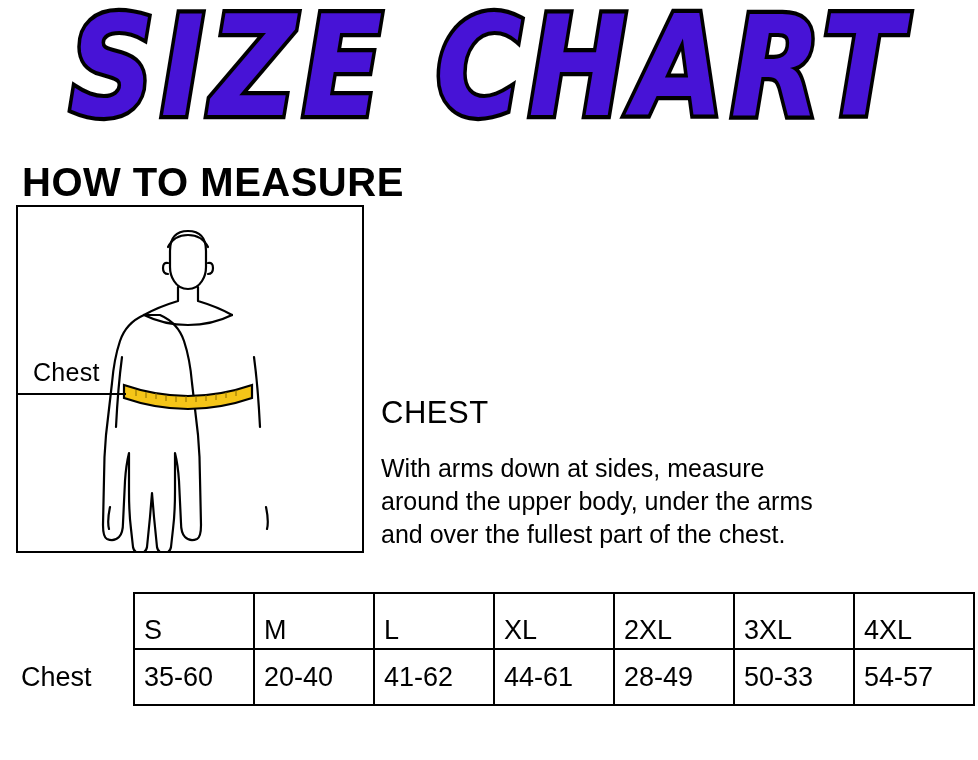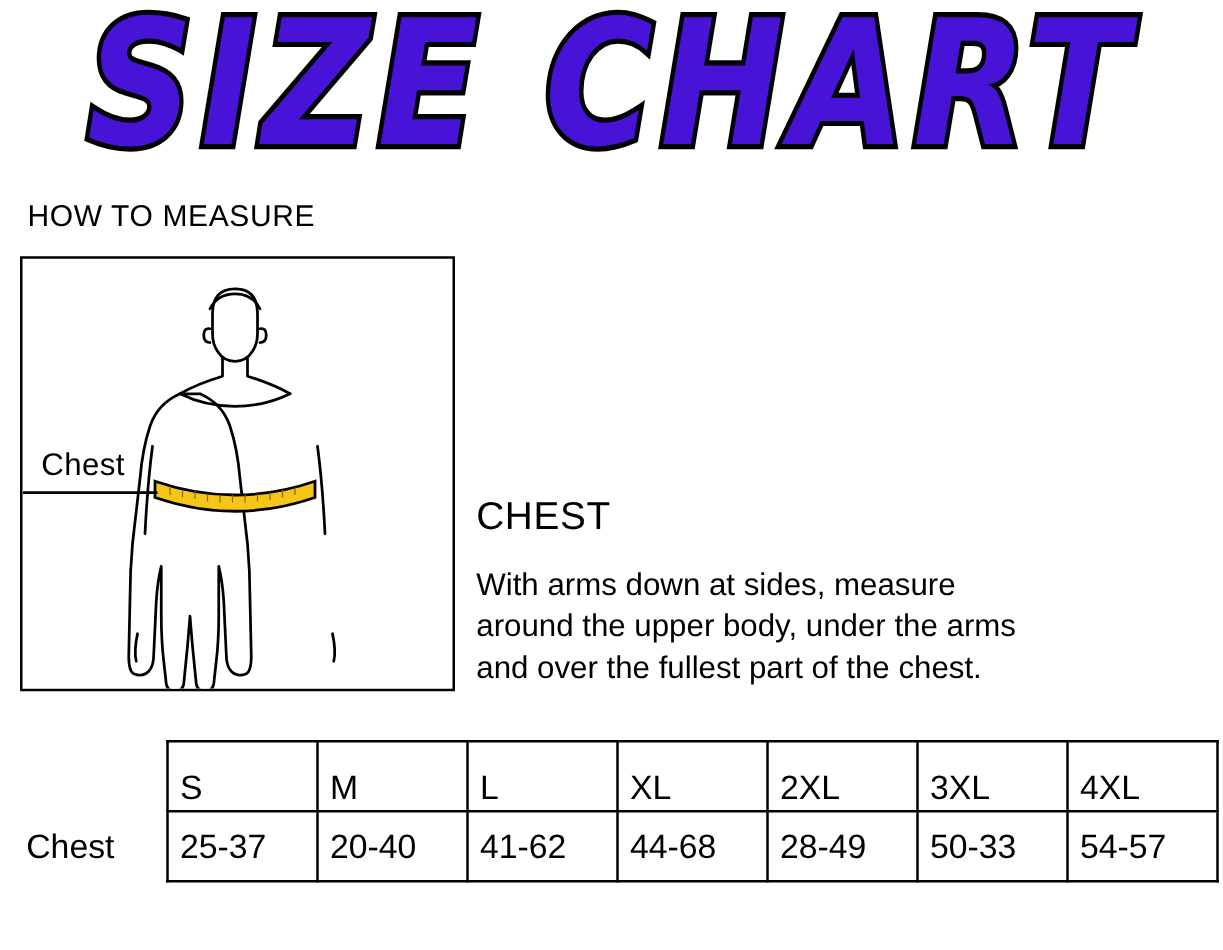--- a/index.html
+++ b/index.html
@@ -40,22 +40,22 @@
     line-height: 1;
     white-space: nowrap;
     transform: scaleY(1.18);
   }
 
   
   .how-heading {
     position: absolute;
     left: 22px;
     top: 160px;
-    font-size: 24px;
-    font-weight: normal;
+    font-size: 40px;
+    font-weight: bold;
     letter-spacing: 0.5px;
   }
 
   
   .figure-box {
     position: absolute;
     left: 16px;
     top: 205px;
     width: 348px;
     height: 348px;
@@ -215,22 +215,22 @@
     <td class="header-cell">S</td>
     <td class="header-cell">M</td>
     <td class="header-cell">L</td>
     <td class="header-cell">XL</td>
     <td class="header-cell">2XL</td>
     <td class="header-cell">3XL</td>
     <td class="header-cell">4XL</td>
   </tr>
   <tr>
     <td class="row-head">Chest</td>
-    <td class="data-cell">25-37</td>
+    <td class="data-cell">35-60</td>
     <td class="data-cell">20-40</td>
     <td class="data-cell">41-62</td>
-    <td class="data-cell">44-68</td>
+    <td class="data-cell">44-61</td>
     <td class="data-cell">28-49</td>
     <td class="data-cell">50-33</td>
     <td class="data-cell">54-57</td>
   </tr>
 </tbody>
   </table>
 
 </body></html>

